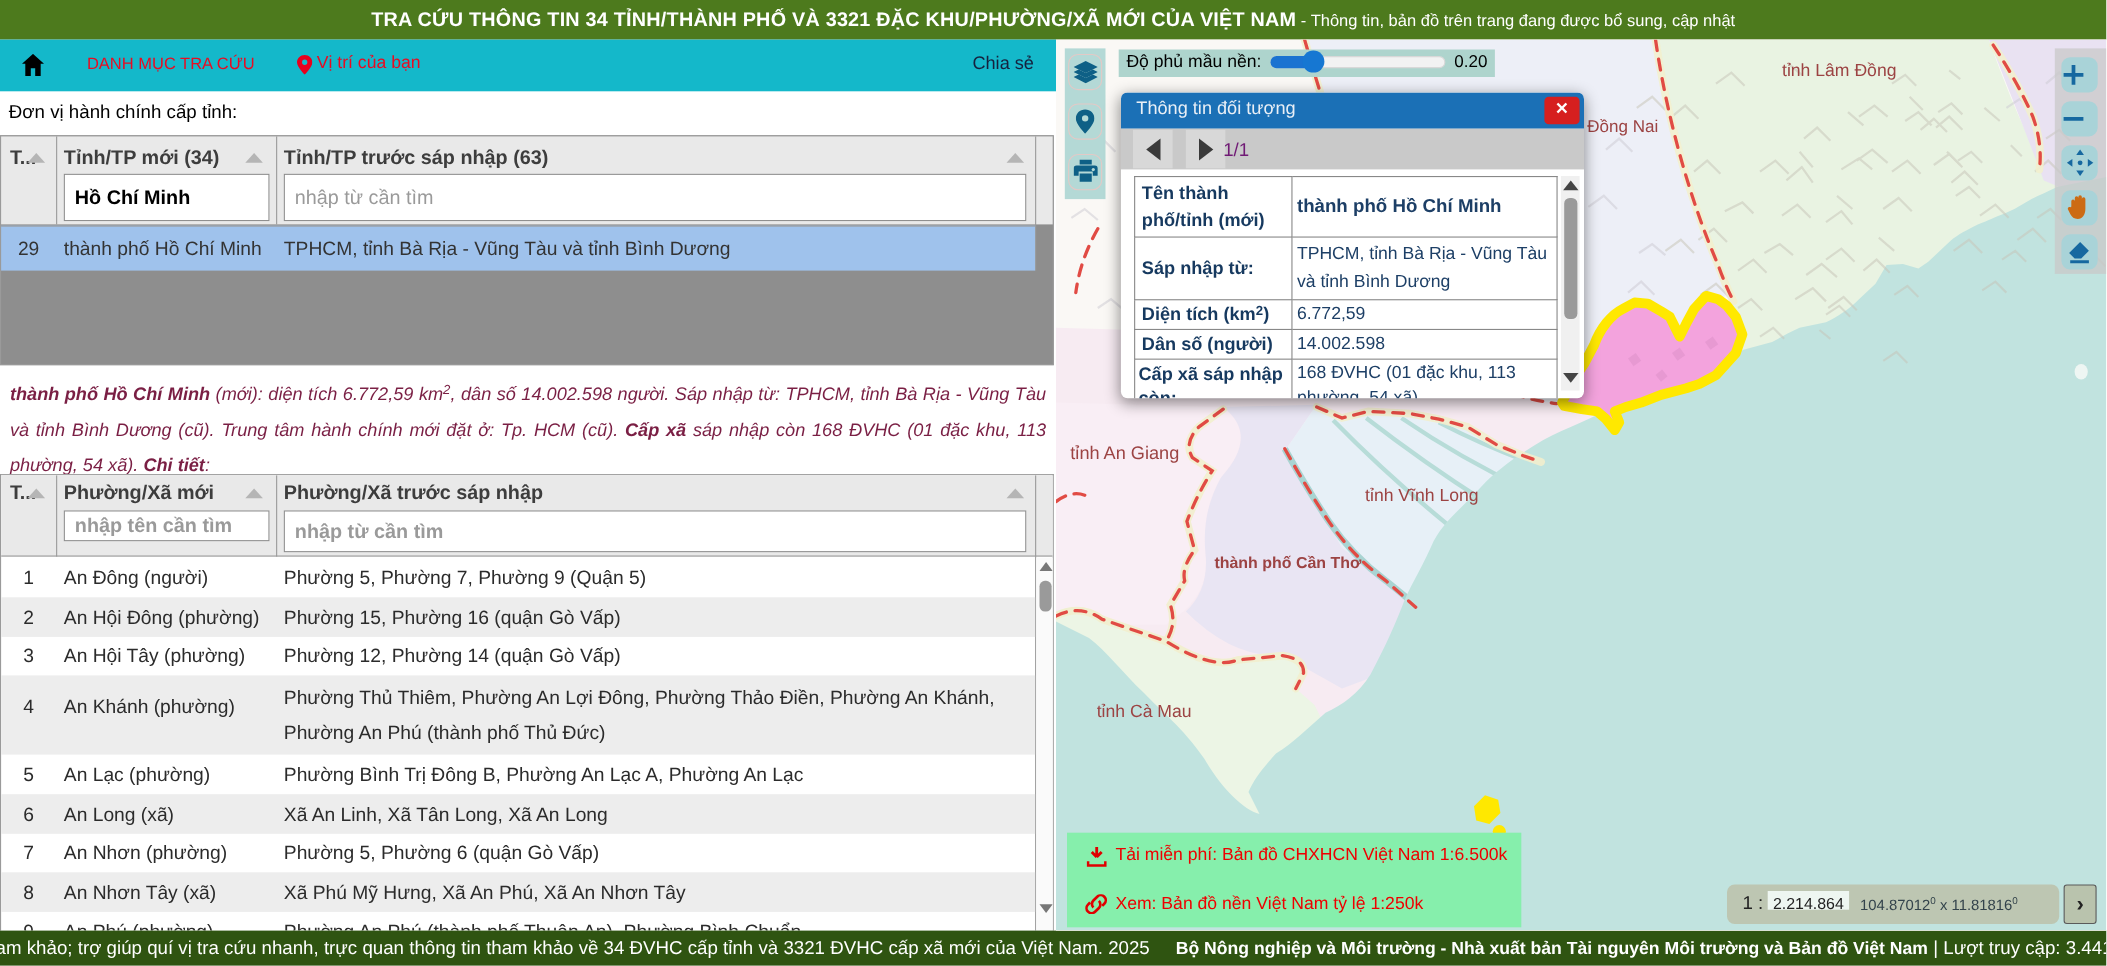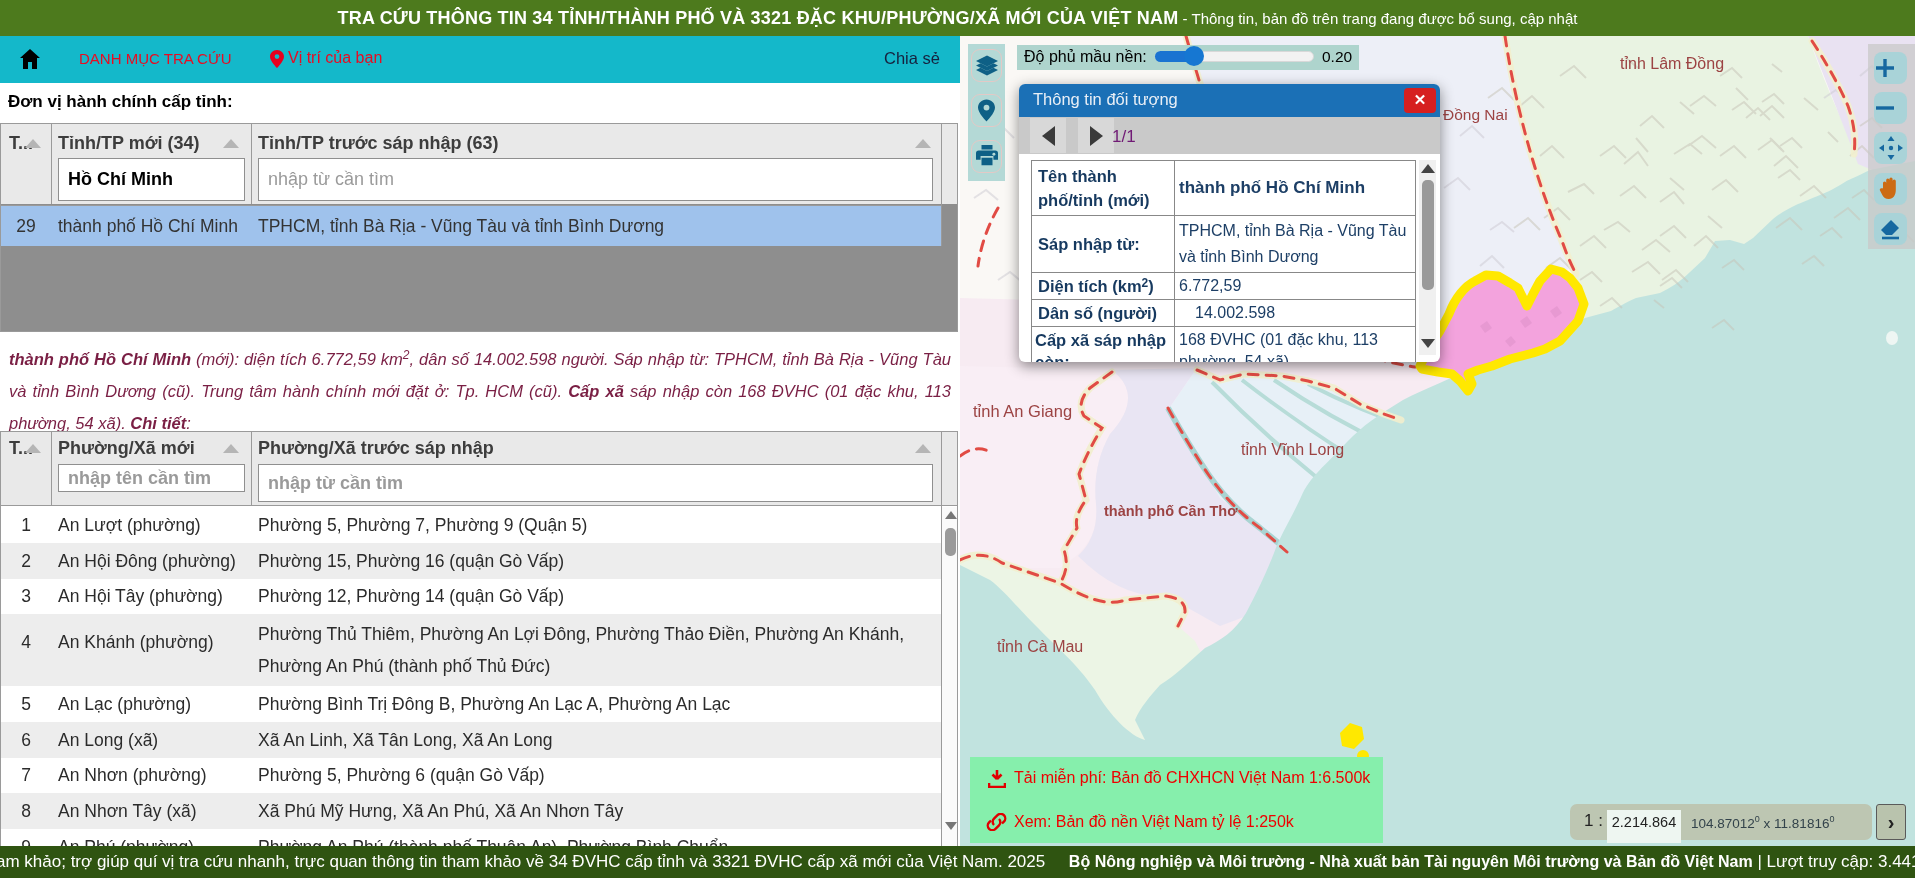--- a/index.html
+++ b/index.html
@@ -4,21 +4,21 @@
 *{margin:0;padding:0;box-sizing:border-box}
 html,body{width:1915px;height:878px;overflow:hidden;font-family:"Liberation Sans",sans-serif;background:#fff;position:relative}
 .abs{position:absolute}
 
 #topbar{left:0;top:0;width:1915px;height:36px;background:#4d7a1d;color:#fff;text-align:center;font-size:15px;line-height:36px;white-space:nowrap}
 #topbar b{font-size:18px;letter-spacing:.2px}
 
 #nav{left:0;top:36px;width:960px;height:47px;background:#14b8ca}
 #nav .red{color:#e80c22;font-size:15px}
 
-#heading{left:8px;top:92px;font-size:17px;font-weight:bold;color:#000}
+#heading{left:8px;top:92px;font-size:17px;font-weight:normal;color:#000}
 
 #t1{left:0;top:123px;width:958px;height:209px;border:1px solid #9a9a9a;background:#8e8e8e}
 #t1 .hdr{position:absolute;left:0;top:0;width:956px;height:80px;background:#e9e9e9}
 .vline{position:absolute;top:0;width:1px;background:#9a9a9a}
 .htxt{position:absolute;font-size:18px;font-weight:bold;color:#3d3d3d;white-space:nowrap}
 .sortarr{position:absolute;width:0;height:0;border-left:8px solid transparent;border-right:8px solid transparent;border-bottom:9px solid #b5b5b5}
 .finput{position:absolute;background:#fff;border:1px solid #8f8f8f;font-size:18px;padding-left:9px;display:flex;align-items:center;white-space:nowrap}
 .ph{color:#9a9a9a}
 #r29{position:absolute;left:0;top:81px;width:940px;height:41px;background:#9fc2ec;border-top:1px solid #9a9a9a;font-size:17.5px;color:#333}
 
@@ -86,21 +86,21 @@
   <div class="htxt" style="left:8px;top:6px">T...</div>
   <div class="sortarr" style="left:24px;top:12px"></div>
   <div class="htxt" style="left:57px;top:6px">Phường/Xã mới</div>
   <div class="sortarr" style="left:222px;top:12px"></div>
   <div class="htxt" style="left:257px;top:6px">Phường/Xã trước sáp nhập</div>
   <div class="sortarr" style="left:914px;top:12px"></div>
   <div class="finput ph" style="left:57px;top:32px;width:187px;height:28px;font-weight:bold">nhập tên cần tìm</div>
   <div class="finput ph" style="left:257px;top:32px;width:675px;height:38px;font-weight:bold">nhập từ cần tìm</div>
   <div class="trow" style="top:75px;height:36px;line-height:36px">
       <span class="num">1</span>
-      <span class="c2">An Lượt (phường)</span>
+      <span class="c2">An Đông (người)</span>
       <span class="c3">Phường 5, Phường 7, Phường 9 (Quận 5)</span>
     </div>
   <div class="trow" style="top:111px;height:36px;line-height:36px;background:#ededed">
       <span class="num">2</span>
       <span class="c2">An Hội Đông (phường)</span>
       <span class="c3">Phường 15, Phường 16 (quận Gò Vấp)</span>
     </div>
   <div class="trow" style="top:147px;height:35px;line-height:35px">
       <span class="num">3</span>
       <span class="c2">An Hội Tây (phường)</span>
@@ -290,21 +290,21 @@
     <tr>
             <td style="border:1px solid #888;padding:2px 6px;font-weight:bold;color:#16395f;font-size:16.5px">Sáp nhập từ:</td>
             <td style="border:1px solid #888;padding:2px 4px;line-height:26px">TPHCM, tỉnh Bà Rịa - Vũng Tàu và tỉnh Bình Dương</td>
           </tr>
     <tr>
             <td style="border:1px solid #888;padding:0 6px;font-weight:bold;color:#16395f;height:27px;font-size:16.5px">Diện tích (km<sup class="supfix" style="top:-5px">2</sup>)</td>
             <td style="border:1px solid #888;padding:0 4px">6.772,59</td>
           </tr>
     <tr>
             <td style="border:1px solid #888;padding:0 6px;font-weight:bold;color:#16395f;height:27px;font-size:16.5px">Dân số (người)</td>
-            <td style="border:1px solid #888;padding:0 20px">14.002.598</td>
+            <td style="border:1px solid #888;padding:0 4px">14.002.598</td>
           </tr>
     <tr>
             <td style="border:1px solid #888;padding:2px 3px;font-weight:bold;color:#16395f;line-height:22px;font-size:16.5px">Cấp xã sáp nhập còn:</td>
             <td style="border:1px solid #888;padding:2px 4px;line-height:22px">168 ĐVHC (01 đặc khu, 113 phường, 54 xã)</td>
           </tr>
   </tbody>
       </table>
   <div class="ov" style="left:400px;top:76px;width:17px;height:195px;background:#f0f0f0"></div>
   <div class="ov" style="left:402px;top:80px;width:0;height:0;border-left:7px solid transparent;border-right:7px solid transparent;border-bottom:9px solid #444"></div>
   <div class="ov" style="left:403px;top:96px;width:12px;height:110px;background:#9a9a9a;border-radius:5px"></div>
@@ -355,16 +355,16 @@
         <g stroke="#e00000" stroke-width="2.4" fill="none">
           <path d="M8 12 a4.5 4.5 0 0 1 0 -6.4 L11.5 2.2 a4.5 4.5 0 0 1 6.4 6.4 L16 10.5"></path>
           <path d="M13 6 a4.5 4.5 0 0 1 0 6.4 L9.5 15.8 a4.5 4.5 0 0 1 -6.4 -6.4 L5 7.5"></path>
         </g>
       </svg>
   <div class="ov" style="left:44px;top:56px;font-size:16px;color:#ee0000">Xem: Bản đồ nền Việt Nam tỷ lệ 1:250k</div>
 </div>
 
 <div class="ov" style="left:610px;top:768px;width:302px;height:36px;background:#bdc6b2;border-radius:7px"></div>
 <div class="ov" style="left:624px;top:775px;font-size:17px;color:#222">1 :</div>
-<div class="ov" style="left:647px;top:774px;width:74px;height:33px;background:#eef6f1;font-size:14.5px;color:#222;text-align:center;line-height:25px">2.214.864</div>
+<div class="ov" style="left:647px;top:774px;width:74px;height:17px;background:#eef6f1;font-size:14.5px;color:#222;text-align:center;line-height:25px">2.214.864</div>
 <div class="ov" style="left:731px;top:778px;font-size:13.5px;color:#33434b">104.87012<sup style="font-size:9px">0</sup> x 11.81816<sup style="font-size:9px">0</sup></div>
 <div class="ov" style="left:916px;top:768px;width:30px;height:36px;background:#b9c3ad;border:1px solid #5a5a5a;border-radius:3px;text-align:center;line-height:34px;font-size:20px;color:#222;font-weight:bold">›</div>
 </div>
 
 </body></html>

